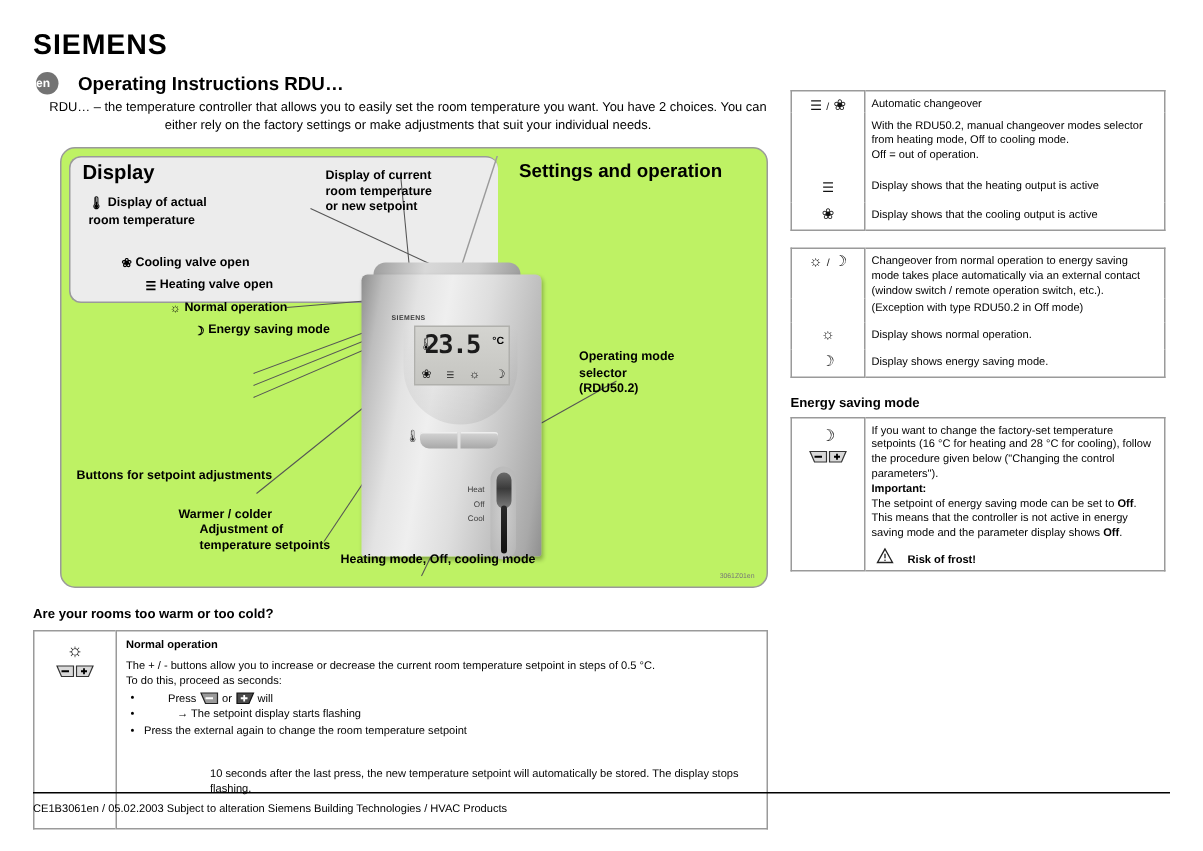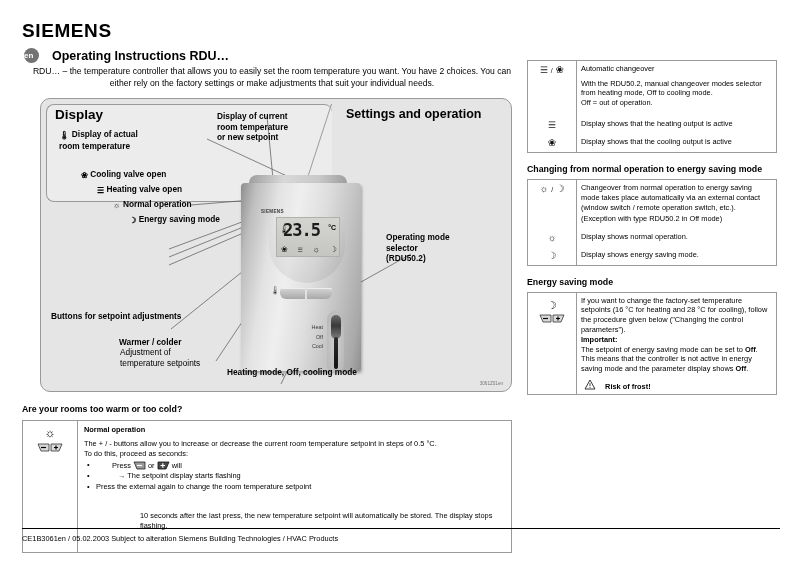--- a/index.html
+++ b/index.html
@@ -26,21 +26,21 @@
     font-size:12.5px;font-weight:bold;
   }
   .intro{
     position:absolute;left:22px;top:66px;width:500px;
     font-size:8.6px;line-height:11.5px;text-align:center;
   }
 
   
   .illus{
     position:absolute;left:40px;top:98px;width:470px;height:292px;
-    background:#e5e5e5;border:1px solid #9a9a9a;border-radius:10px;
+    background:#bef264;border:1px solid #9a9a9a;border-radius:10px;
     overflow:hidden;
   }
   .sub-panel{
     position:absolute;left:5px;top:5px;width:285px;height:96px;
     background:#ececec;border:1px solid #9a9a9a;border-radius:8px;
     border-right:none;
   }
   .sub-panel::after{
     content:"";position:absolute;right:0;top:-1px;height:98px;width:1px;
     background:linear-gradient(#9a9a9a,#9a9a9a);
@@ -228,21 +228,21 @@
         </div>
         <div class="selector">
           <div class="sel-knob"></div>
           <div class="sel-stick"></div>
         </div>
       </div>
     </div>
 
     <div class="lbl" style="left:10px;top:212px;">Buttons for setpoint adjustments</div>
     <div class="lbl" style="left:78px;top:238px;">Warmer / colder</div>
-    <div class="lbl reg" style="left:79px;top:248px;width:130px;">Adjustment of<br>temperature setpoints</div>
+    <div class="lbl reg" style="left:92px;top:248px;width:130px;font-weight:bold;">Adjustment of<br>temperature setpoints</div>
     <div class="lbl" style="left:345px;top:133px;width:110px;">Operating mode<br>selector<br>(RDU50.2)</div>
     <div class="lbl" style="left:186px;top:268px;">Heating mode, Off, cooling mode</div>
 
     <div class="codetag">3061Z01en</div>
   </div>
 
   <div class="rcol">
 
     <table class="tbl">
       <tbody>
@@ -262,21 +262,20 @@
         <td class="ic"><span style="font-size:9px;">☰</span></td>
         <td>Display shows that the heating output is active</td>
       </tr>
       <tr>
         <td class="ic"><span>❀</span></td>
         <td>Display shows that the cooling output is active</td>
       </tr>
     </tbody>
       </table>
 
-    <div class="sec-h">Changing from normal operation to energy saving mode</div>
     <table class="tbl">
       <tbody>
           <tr>
         <td class="ic" rowspan="2">
           <span>☼</span>
           <span style="font-size:7px;">/</span>
           <span>☽</span>
         </td>
         <td style="padding-bottom:1px;">Changeover from normal operation to energy saving mode takes place automatically via an external contact (window switch / remote operation switch, etc.).</td>
       </tr>

